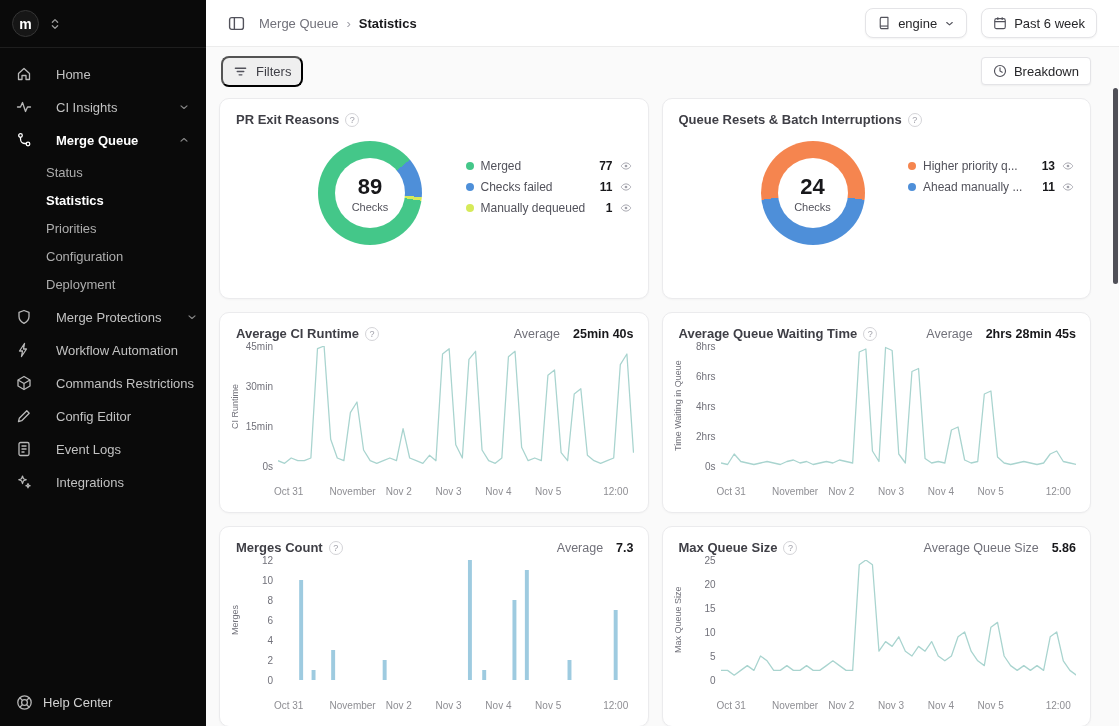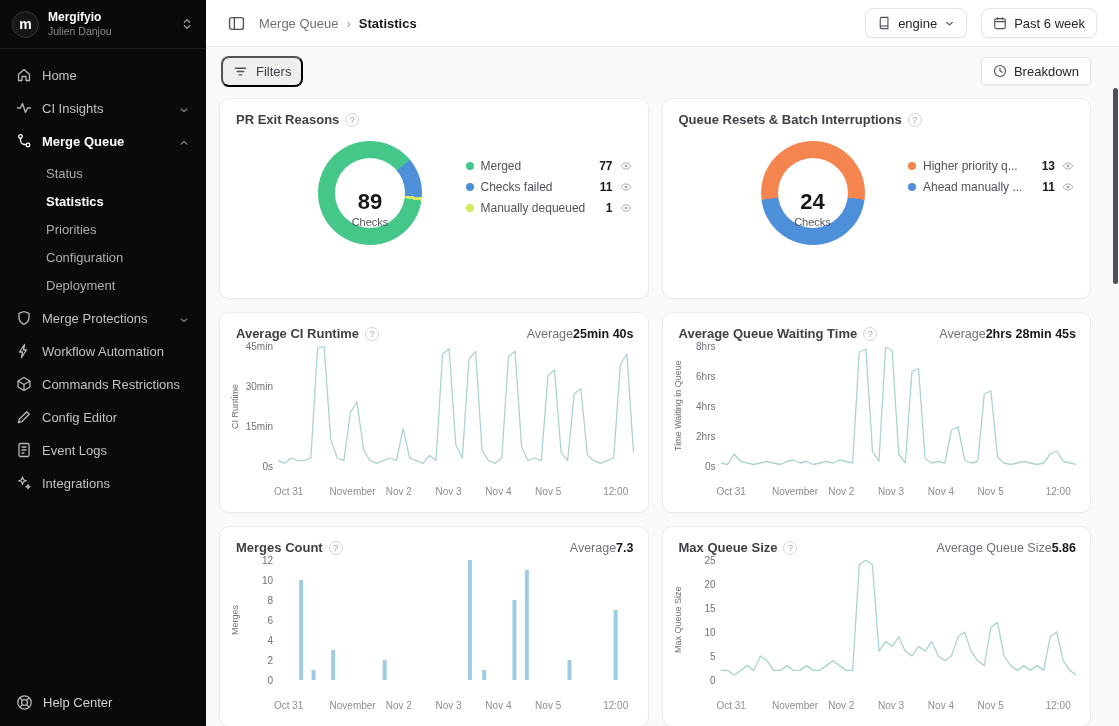--- a/index.html
+++ b/index.html
@@ -9,21 +9,21 @@
   
   .sidebar { width:206px; flex-shrink:0; background:#0a0a0a; color:#c9c9c9; display:flex; flex-direction:column; }
   .org { display:flex; align-items:center; gap:9px; padding:10px 12px; border-bottom:1px solid #1e1e1e; }
   .org-logo { width:27px; height:27px; border-radius:50%; background:#161616; border:1px solid #353535; color:#fff;
               display:flex; align-items:center; justify-content:center; font-weight:700; font-size:14px; }
   .org-names { flex:1; line-height:1.25; overflow:hidden; }
   .org-name { color:#fff; font-size:12px; font-weight:700; white-space:nowrap; }
   .org-user { color:#8a8a8a; font-size:10.5px; white-space:nowrap; }
   .org-switch { color:#9a9a9a; display:flex; }
   .nav { flex:1; padding:10px 8px; overflow:hidden; }
-  .nav-item { display:flex; align-items:flex-end; gap:10px; padding:8px 8px; margin-bottom:1px; border-radius:6px;
+  .nav-item { display:flex; align-items:center; gap:24px; padding:8px 8px; margin-bottom:1px; border-radius:6px;
               font-size:13px; color:#c2c2c2; cursor:pointer; white-space:nowrap; }
   .nav-item.active { color:#fff; font-weight:700; }
   .nav-item .chev { margin-left:auto; color:#8a8a8a; display:flex; }
   .nico { display:flex; color:#b9b9b9; flex-shrink:0; }
   .nav-item.active .nico { color:#fff; }
   .sub { padding:1px 0 3px 0; }
   .sub-item { padding:6.5px 8px 6.5px 38px; font-size:13px; color:#adadad; border-radius:6px; cursor:pointer; white-space:nowrap; }
   .sub-item.active { color:#fff; font-weight:700; }
   .help { display:flex; align-items:center; gap:10px; padding:15px 16px; font-size:13px; color:#d2d2d2; cursor:pointer; }
 
@@ -47,27 +47,27 @@
                border-radius:8px; cursor:pointer; }
   .ghost-btn .bico { display:flex; color:#52525b; }
 
   .grid { display:grid; grid-template-columns:1fr 1fr; gap:13px; }
   .card { background:#fff; border:1px solid #ebebed; border-radius:10px; height:201px; box-shadow:0 1px 2px rgba(0,0,0,.03); overflow:hidden; }
   .card-head { display:flex; align-items:center; padding:13px 14px 0 16px; font-size:13px; }
   .card-title { font-weight:700; color:#3f3f46; }
   .qmark { width:14px; height:14px; border:1px solid #d4d4d8; border-radius:50%; color:#a1a1aa; font-size:9px;
            display:flex; align-items:center; justify-content:center; margin-left:6px; cursor:pointer; flex-shrink:0; }
   .card-avg { margin-left:auto; color:#71717a; font-size:12.5px; white-space:nowrap; }
-  .card-avg b { color:#18181b; font-weight:700; margin-left:0; }
+  .card-avg b { color:#18181b; font-weight:700; margin-left:13px; }
 
   
   .donut-body { display:flex; align-items:flex-start; padding:0 16px; }
   .donut { width:104px; height:104px; border-radius:50%; position:relative; margin:14px 0 0 82px; flex-shrink:0; }
   .hole { position:absolute; inset:17px; background:#fff; border-radius:50%; display:flex; flex-direction:column;
-          align-items:center; justify-content:flex-end; }
+          align-items:center; justify-content:center; }
   .hole .val { font-size:22px; font-weight:700; color:#18181b; }
   .hole .lab { font-size:11px; color:#52525b; margin-top:1px; }
   .legend { margin:28px 0 0 auto; width:166px; }
   .lrow { display:flex; align-items:center; gap:7px; height:21px; font-size:12px; color:#52525b; cursor:pointer; }
   .dot { width:8px; height:8px; border-radius:50%; flex-shrink:0; }
   .llab { white-space:nowrap; overflow:hidden; text-overflow:ellipsis; }
   .lval { margin-left:auto; color:#18181b; font-weight:600; }
   .leye { color:#a1a1aa; display:flex; flex-shrink:0; cursor:pointer; }
 
   
@@ -85,24 +85,20 @@
   .scroll-thumb { position:absolute; right:1px; top:88px; width:5px; height:196px; background:#4f4f57; border-radius:3px; z-index:50; cursor:pointer; }
 
   svg.ic { display:block; }
 </style>
 </head>
 <body>
 
 <aside class="sidebar">
   <div class="org">
     <div class="org-logo">m</div>
-    <div class="org-names">
-      <div class="org-name">Mergifyio</div>
-      <div class="org-user">Julien Danjou</div>
-    </div>
     <span class="org-switch">
       <svg class="ic" width="14" height="14" viewBox="0 0 16 16" fill="none" stroke="currentColor" stroke-width="1.5" stroke-linecap="round" stroke-linejoin="round">
           <path d="M5 6l3-3 3 3M5 10l3 3 3-3"></path>
         </svg>
     </span>
   </div>
 
   <nav class="nav">
     <div class="nav-item">
       <span class="nico">

